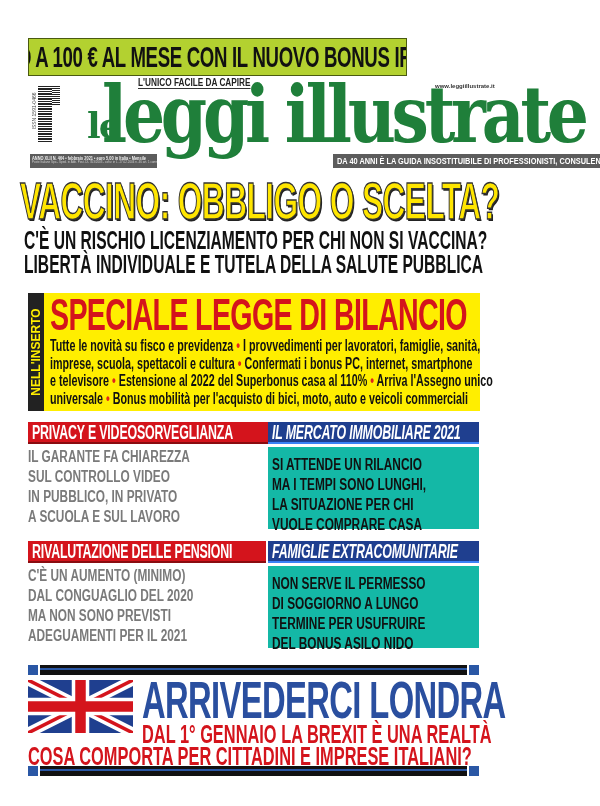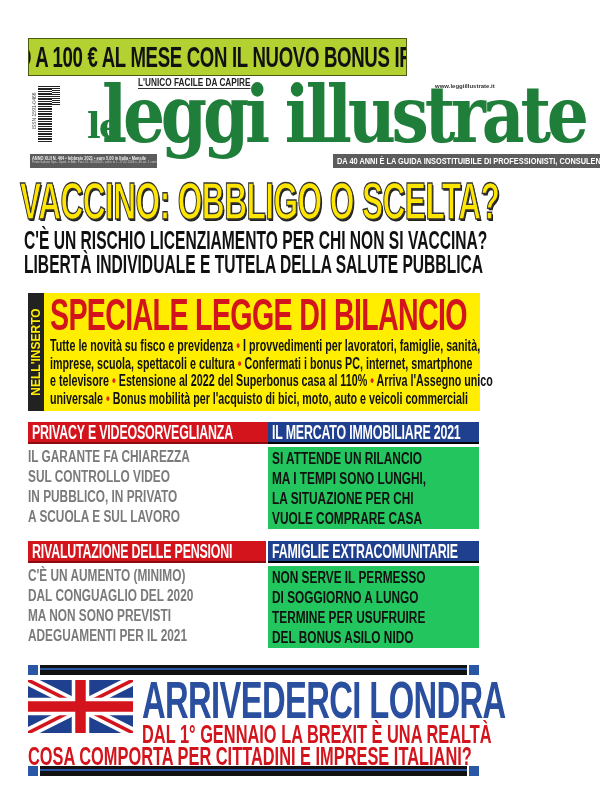--- a/index.html
+++ b/index.html
@@ -99,27 +99,27 @@
   .speciale-body .bul { color: #e2231a; }
   .speciale-body .ln { display: block; white-space: nowrap; }
 
   
   .box-head {
     position: absolute; height: 22px; color: #fff; font-weight: 700; font-size: 20px;
     display: flex; align-items: center; padding-left: 4px; overflow: hidden; white-space: nowrap;
   }
   .box-head span { transform: scaleX(0.62); transform-origin: left; display: inline-block; letter-spacing: -0.3px; }
   .box-head.red { background: #d4141c; border-bottom: 2px solid #8a0c10; }
-  .box-head.blue { background: #1f3f8f; border-bottom: 2px solid #000000; }
+  .box-head.blue { background: #1f3f8f; border-bottom: 2px solid #3b82f6; font-style: italic; }
   .box-body {
     position: absolute; font-weight: 700; line-height: 20px; font-size: 16px;
   }
   .box-body .ln { display: block; white-space: nowrap; transform: scaleX(0.74); transform-origin: left; }
   .box-body.gray { color: #7a7a7a; }
-  .box-body.dark { color: #111; background: #22c55e; padding-left: 4px; padding-top: 2px; }
+  .box-body.dark { color: #111; background: #14b8a6; padding-left: 4px; padding-top: 8px; }
 
   
   .brexit-bar {
     position: absolute; left: 28px; height: 10px; width: 451px;
   }
   .brexit-bar .sq-l, .brexit-bar .sq-r { position: absolute; top: 0; width: 10px; height: 10px; background: #2a57a5; }
   .brexit-bar .sq-l { left: 0; } .brexit-bar .sq-r { right: 0; }
   .brexit-bar .stripe {
     position: absolute; left: 12px; right: 12px; top: 0; height: 10px;
     background: linear-gradient(to bottom, #111 0 3px, #2a57a5 3px 5px, #111 5px 10px);

